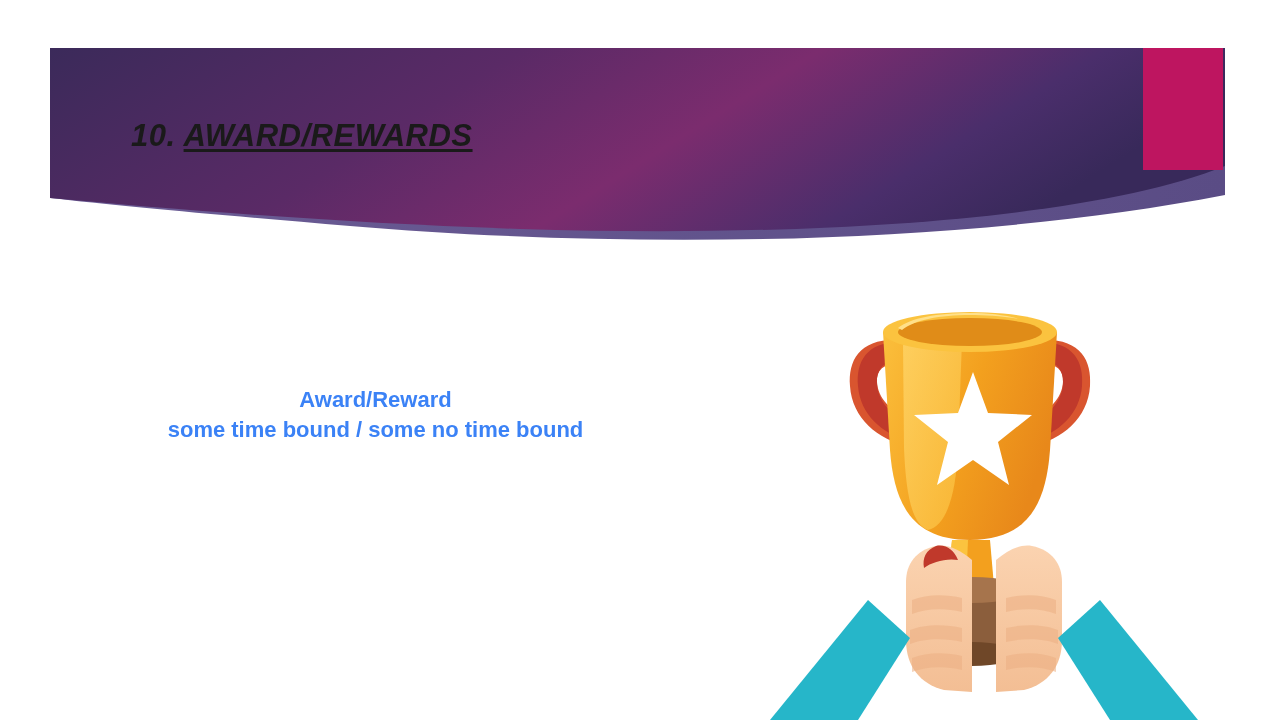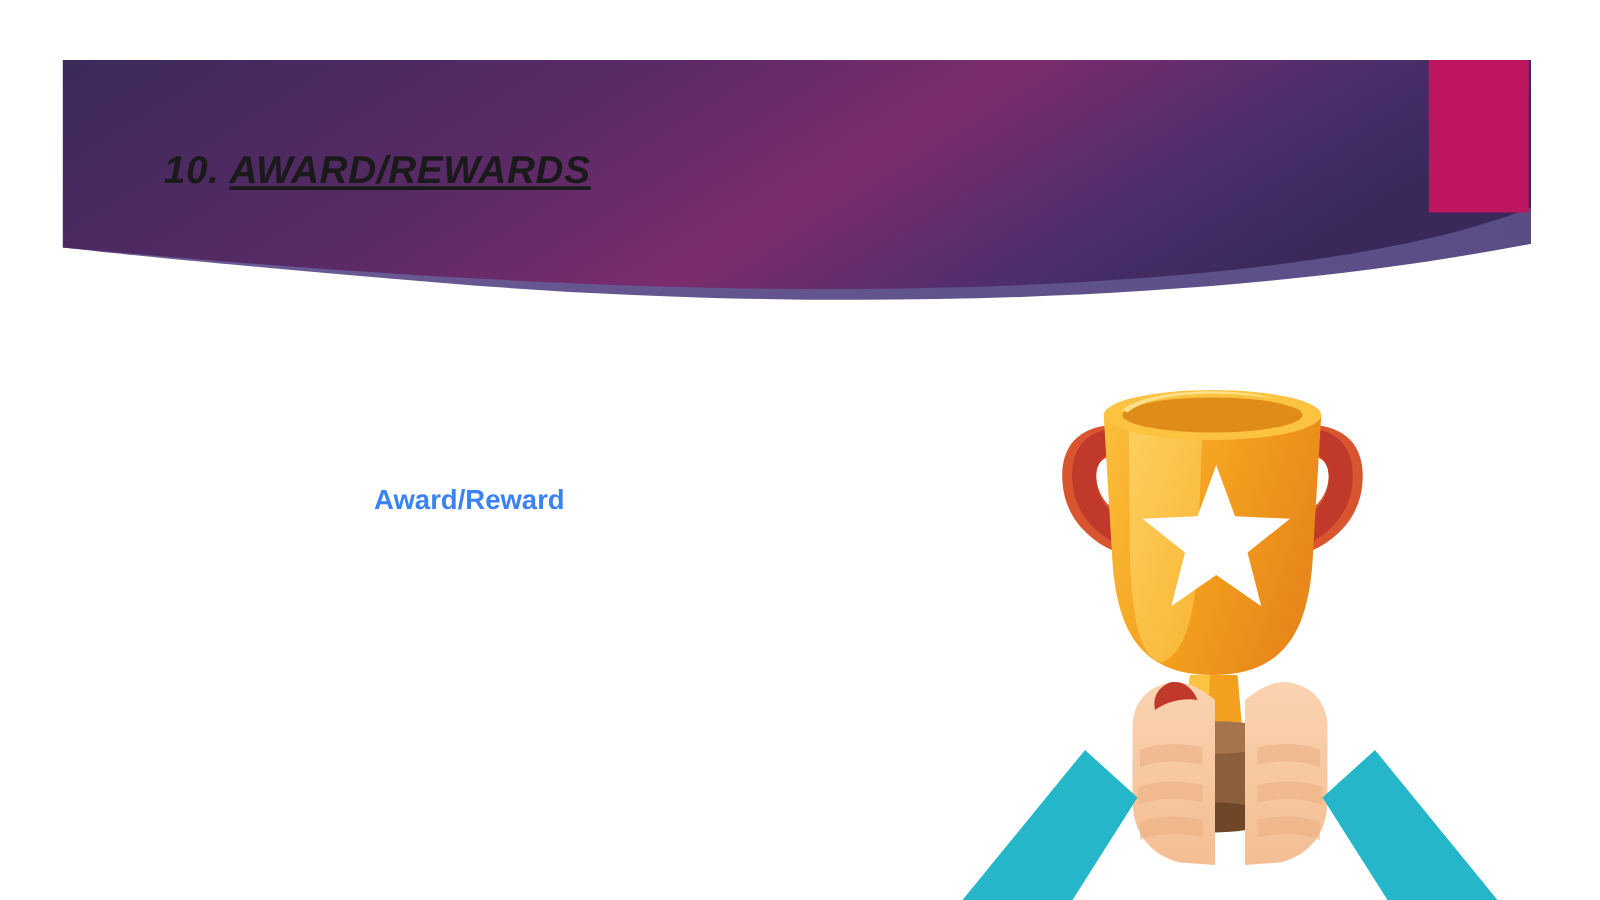--- a/index.html
+++ b/index.html
@@ -111,20 +111,21 @@
   <div id="accent-bar"></div>
 </div>
 
 <div id="slide-title">
   <span class="num">10.</span>
   <span class="underlined">AWARD/REWARDS</span>
 </div>
 
 <div id="body-text">
   <span class="line">Award/Reward</span>
+  <span class="line">some time bound / some no time bound</span>
 </div>
 
 <div id="trophy-illustration">
   <svg width="540" height="420" viewBox="0 0 540 420" xmlns="http://www.w3.org/2000/svg">
     <defs>
       <linearGradient id="cupGrad" x1="0" y1="0" x2="1" y2="0.4">
         <stop offset="0%" stop-color="#FBBF3C"></stop>
         <stop offset="55%" stop-color="#F3A01E"></stop>
         <stop offset="100%" stop-color="#E8881A"></stop>
       </linearGradient>

